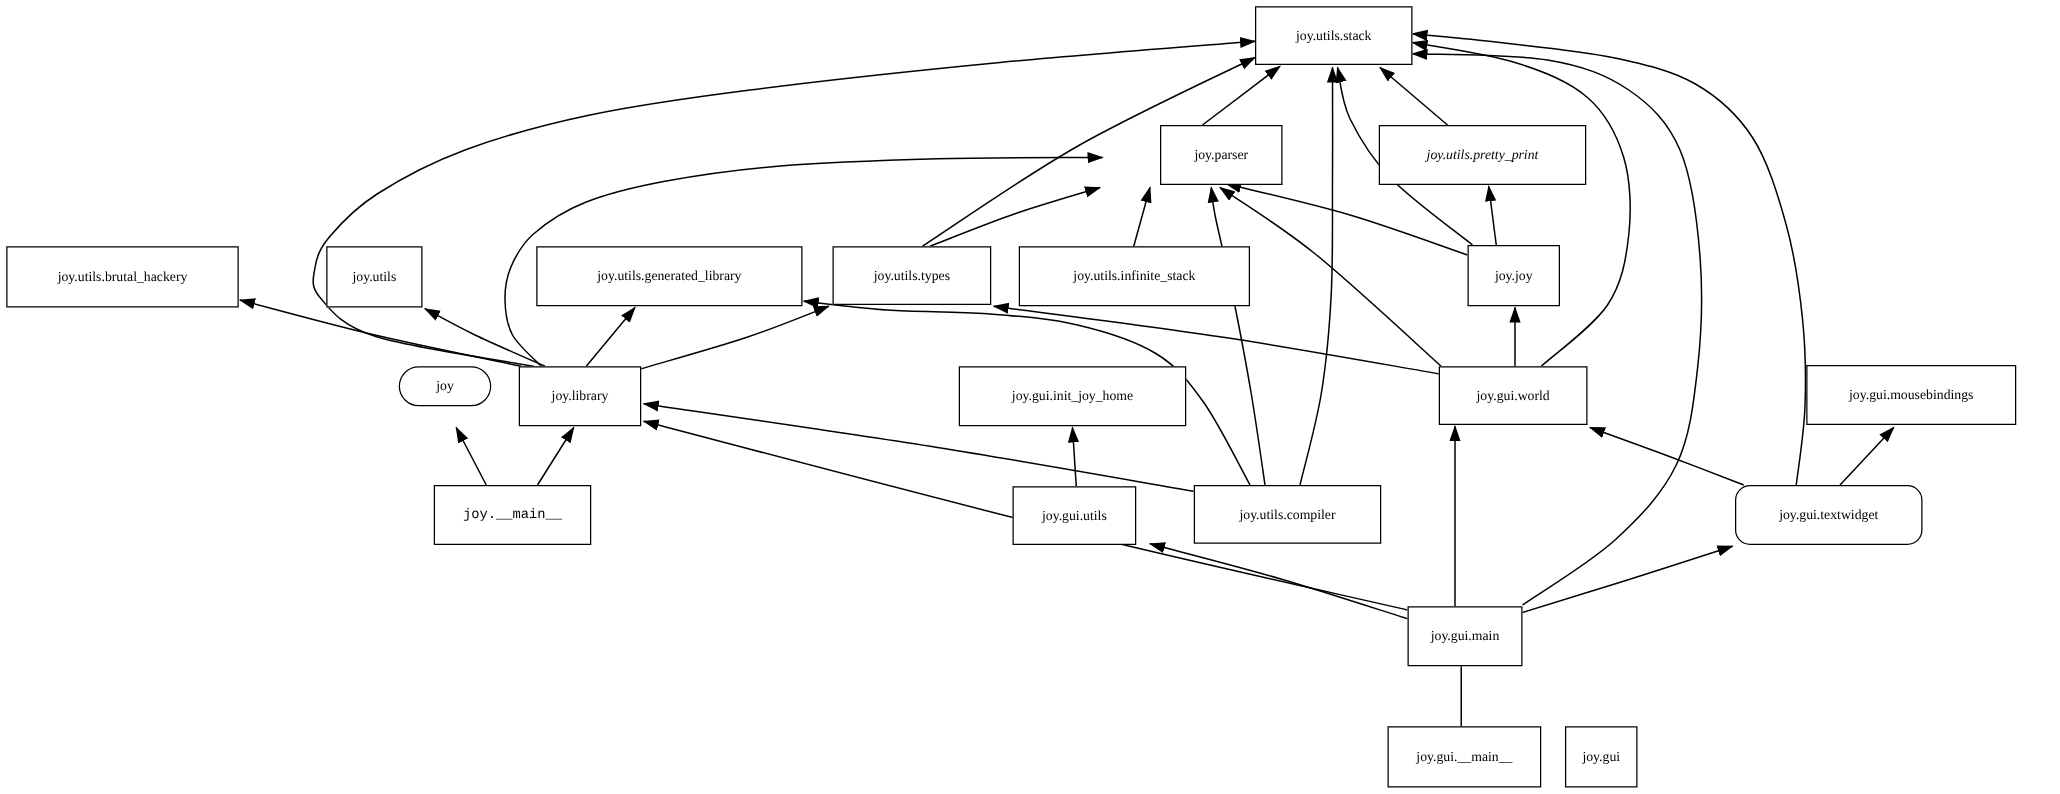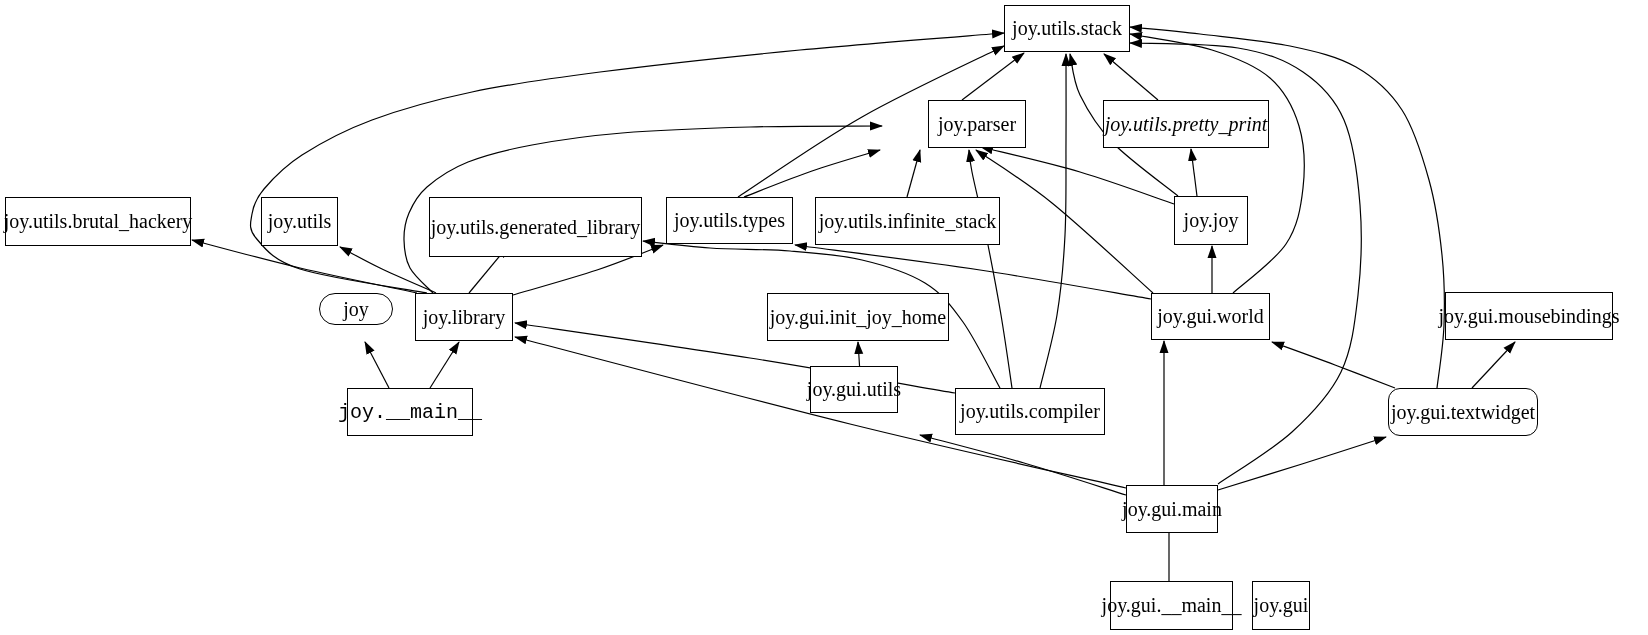--- a/index.html
+++ b/index.html
@@ -11,21 +11,21 @@
     font-family:"Liberation Serif","DejaVu Serif",serif;
   }
   svg.edges{position:absolute;left:0;top:0;width:1648px;height:635px;}
   .edge{fill:none;stroke:#000000;stroke-width:1.2px;}
   .node{
     position:absolute;
     box-sizing:border-box;
     display:flex;align-items:center;justify-content:center;
     border:1px solid #000000;
     background:#ffffff;
-    font-size:20px;
+    font-size:11px;
     color:#000000;
     white-space:nowrap;
   }
 </style>
 </head>
 <body>
 
 <div class="canvas">
   <svg class="edges" xmlns="http://www.w3.org/2000/svg">
     <defs>
@@ -79,21 +79,21 @@
       </div>
       <div class="node" style="left: 1103px; top: 100px; width: 166px; height: 48px; font-style: italic;">
         <span>joy.utils.pretty_print</span>
       </div>
       <div class="node" style="left: 5px; top: 197px; width: 186px; height: 49px;">
         <span>joy.utils.brutal_hackery</span>
       </div>
       <div class="node" style="left: 261px; top: 197px; width: 77px; height: 49px;">
         <span>joy.utils</span>
       </div>
-      <div class="node" style="left: 429px; top: 197px; width: 213px; height: 60px;">
+      <div class="node" style="left: 429px; top: 197px; width: 213px; height: 48px;">
         <span>joy.utils.generated_library</span>
       </div>
       <div class="node" style="left: 666px; top: 197px; width: 127px; height: 47px;">
         <span>joy.utils.types</span>
       </div>
       <div class="node" style="left: 815px; top: 197px; width: 185px; height: 48px;">
         <span>joy.utils.infinite_stack</span>
       </div>
       <div class="node" style="left: 1174px; top: 196px; width: 74px; height: 49px;">
         <span>joy.joy</span>
@@ -109,21 +109,21 @@
       </div>
       <div class="node" style="left: 1151px; top: 293px; width: 119px; height: 47px;">
         <span>joy.gui.world</span>
       </div>
       <div class="node" style="left: 1445px; top: 292px; width: 168px; height: 48px;">
         <span>joy.gui.mousebindings</span>
       </div>
       <div class="node" style="left: 347px; top: 388px; width: 126px; height: 48px; font-family: Liberation Mono, monospace;">
         <span>joy.__main__</span>
       </div>
-      <div class="node" style="left: 810px; top: 366px; width: 88px; height: 47px;">
+      <div class="node" style="left: 810px; top: 389px; width: 99px; height: 47px;">
         <span>joy.gui.utils</span>
       </div>
       <div class="node" style="left: 955px; top: 388px; width: 150px; height: 47px;">
         <span>joy.utils.compiler</span>
       </div>
       <div class="node" style="left: 1388px; top: 388px; width: 150px; height: 48px; border-radius: 12px;">
         <span>joy.gui.textwidget</span>
       </div>
       <div class="node" style="left: 1126px; top: 485px; width: 92px; height: 48px;">
         <span>joy.gui.main</span>

